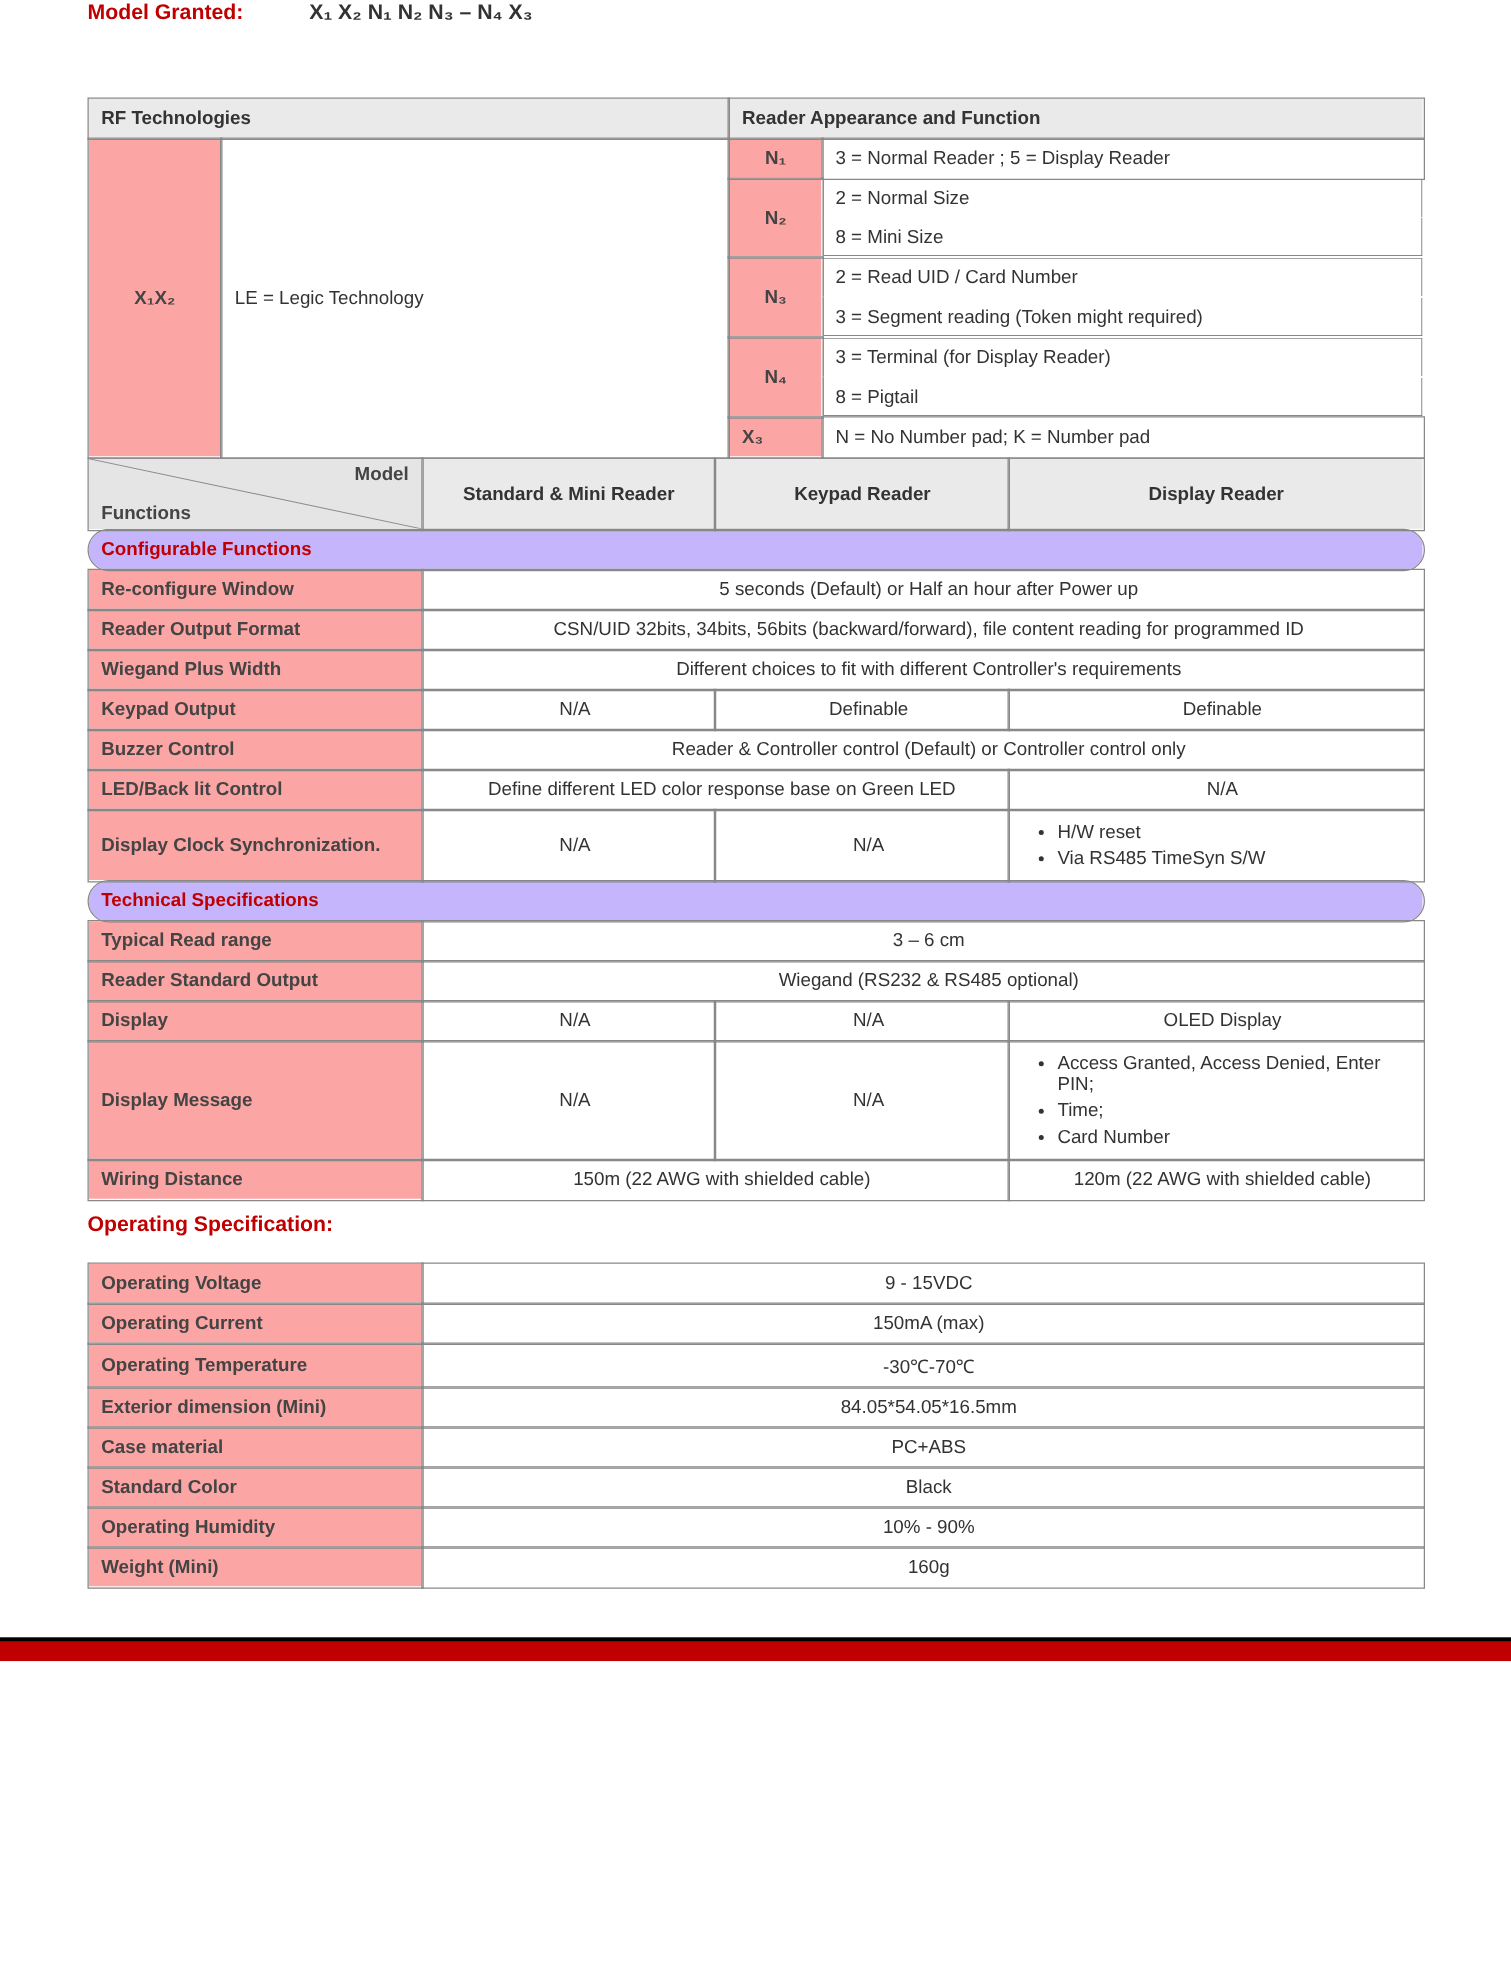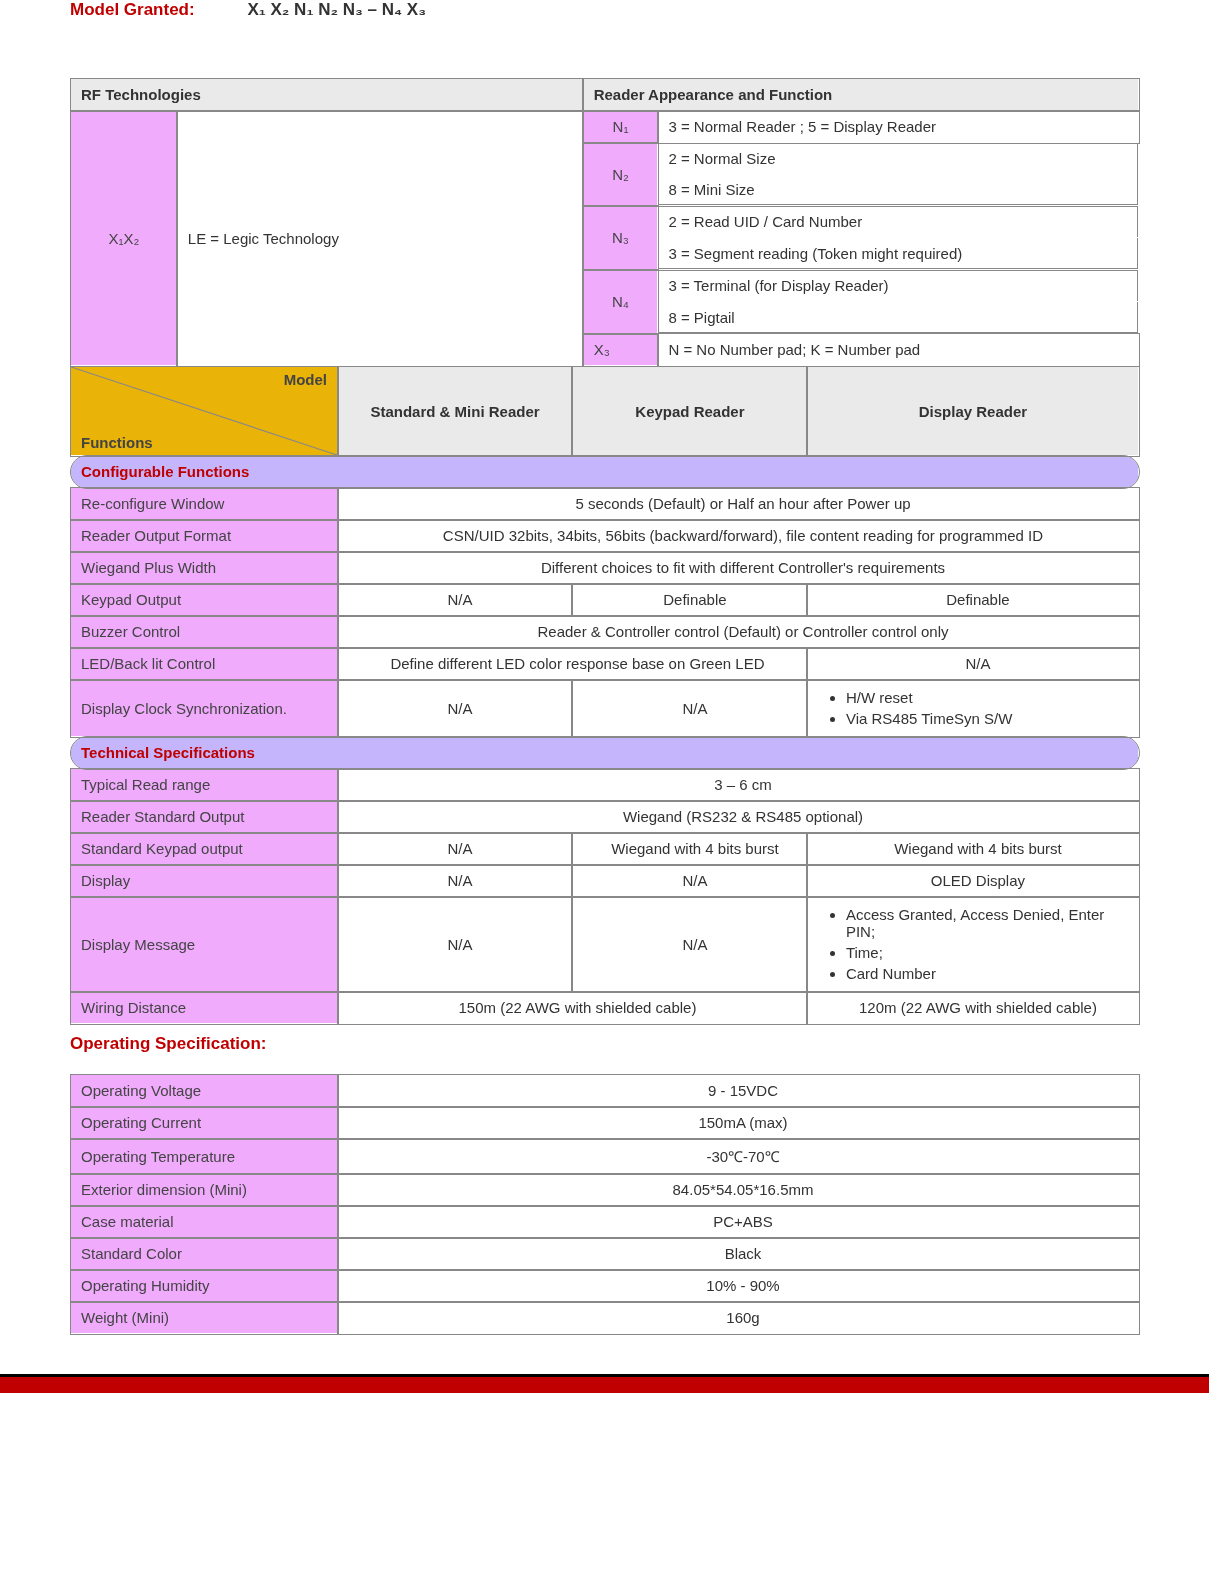--- a/index.html
+++ b/index.html
@@ -26,41 +26,41 @@
     table-layout: fixed;
   }
   td, th {
     border: 1px solid #fff;
     outline: 1px solid #888;
     padding: 7px 10px;
     vertical-align: middle;
     font-size: 15px;
   }
   .hdr { background: #eaeaea; font-weight: bold; color: #333; }
-  .lbl { background: #f0abfc; font-weight: normal; color: #444; }
+  .lbl { background: #fca5a5; font-weight: bold; color: #444; }
   .data { background: #fff; text-align: center; padding-left: 20px; }
   .data-left { background: #fff; text-align: left; }
   .section-red {
     background: #c4b5fd;
     color: #c00000;
     font-weight: bold;
     border-radius: 16px;
   }
   .op-title {
     color: #c00000;
     font-weight: bold;
     font-size: 17px;
     margin: 10px 0 20px 0;
   }
   .diag {
     position: relative;
-    background: #eab308;
+    background: #e5e5e5;
     font-weight: bold;
     color: #444;
-    padding: 16px;
+    padding: 0;
     height: 56px;
   }
   .diag svg { position: absolute; top:0; left:0; width:100%; height:100%; }
   .diag .m { position:absolute; top:4px; right:10px; }
   .diag .f { position:absolute; bottom:4px; left:10px; }
   ul.b { margin:0; padding-left: 28px; list-style: disc; text-align:left;}
   ul.b li { padding: 2px 0; }
   .footer {
     margin-top: 40px;
     height: 16px;
@@ -196,26 +196,20 @@
 
     <tr>
           <td class="lbl">Typical Read range</td>
         <td class="data" colspan="3">3 – 6 cm</td>
         </tr>
     <tr>
           <td class="lbl">Reader Standard Output</td>
         <td class="data" colspan="3">Wiegand (RS232 &amp; RS485 optional)</td>
         </tr>
     <tr>
-          <td class="lbl">Standard Keypad output</td>
-        <td class="data">N/A</td>
-        <td class="data">Wiegand with 4 bits burst</td>
-        <td class="data">Wiegand with 4 bits burst</td>
-        </tr>
-    <tr>
           <td class="lbl">Display</td>
         <td class="data">N/A</td>
         <td class="data">N/A</td>
         <td class="data">OLED Display</td>
         </tr>
     <tr>
           <td class="lbl">Display Message</td>
         <td class="data">N/A</td>
         <td class="data">N/A</td>
         <td class="data-left">

